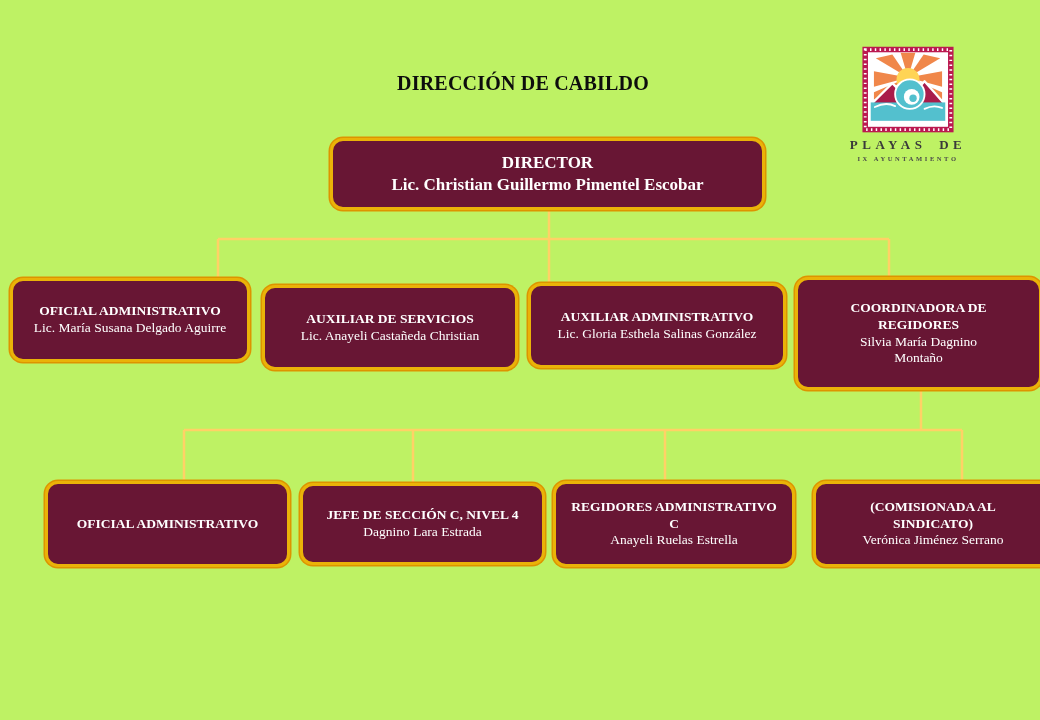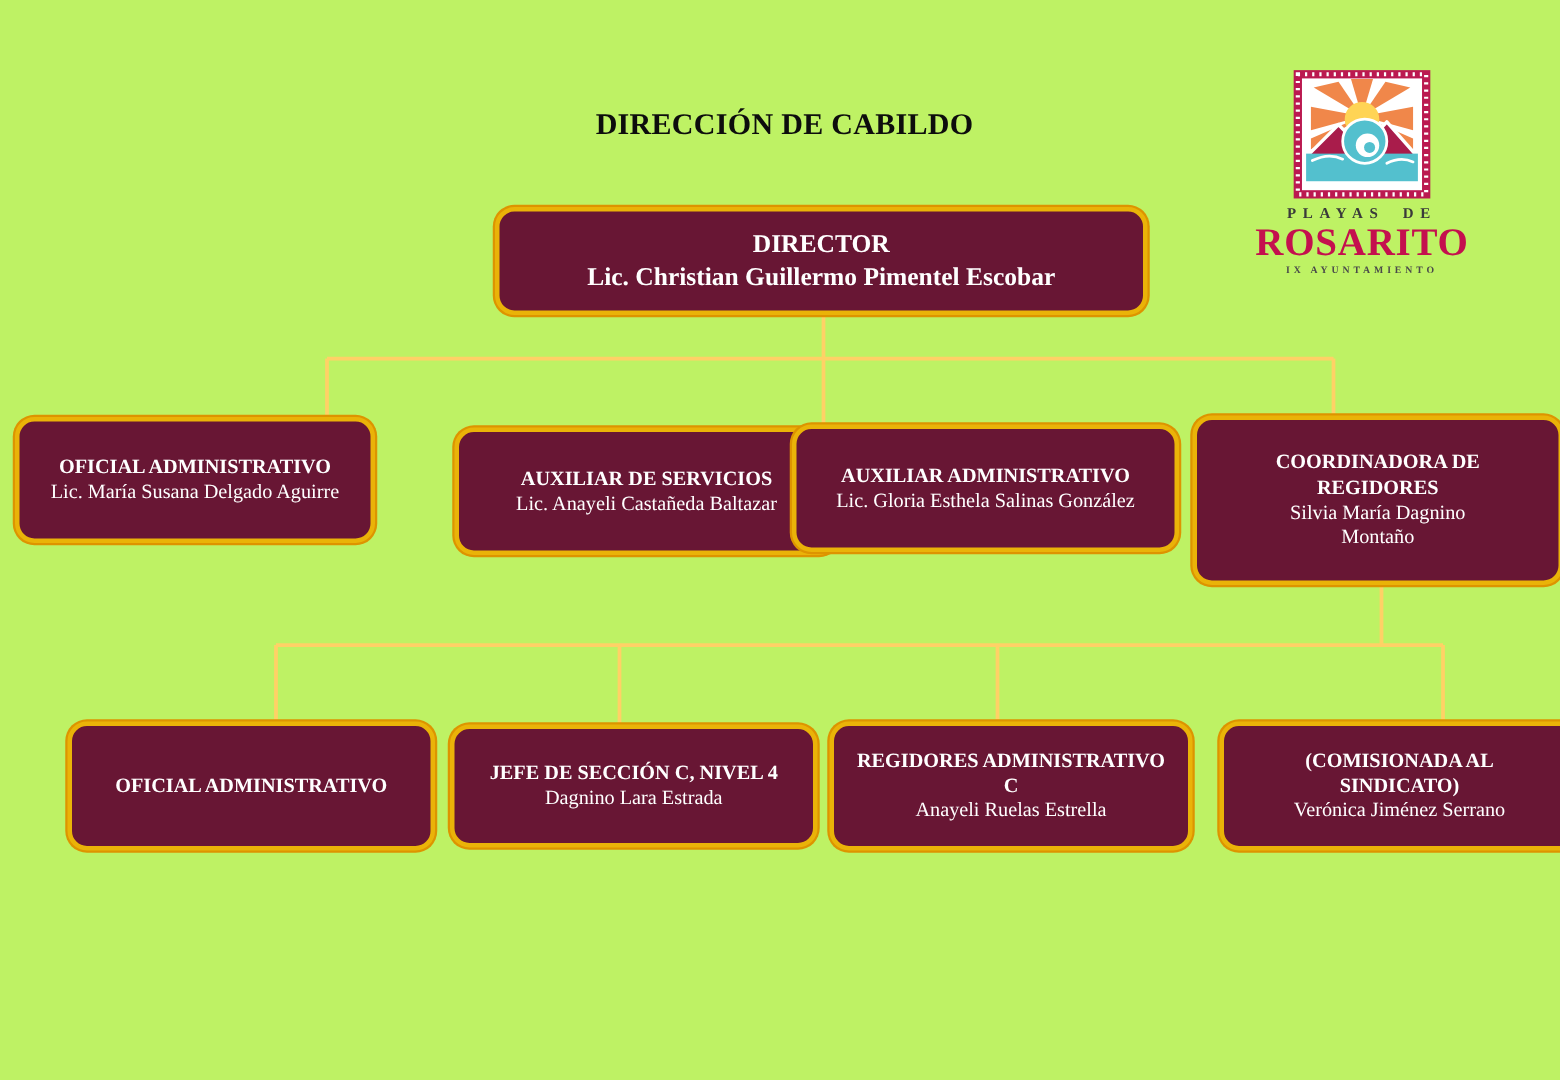--- a/index.html
+++ b/index.html
@@ -20,41 +20,41 @@
     color:#ffffff; display:flex; flex-direction:column;
     justify-content:center; align-items:center; text-align:center;
     padding:4px 8px; box-sizing:border-box;
   }
   .box-title { font-weight:bold; font-size:13.5px; line-height:1.24; }
   .box-name  { font-size:13.5px; line-height:1.24; }
   .director  { left:330px; top:138px; width:435px; height:72px; }
   .director .box-title { font-size:17px; line-height:1.3; }
   .director .box-name  { font-size:17px; font-weight:bold; line-height:1.3; }
   .b1 { left:10px;  top:278px; width:240px; height:84px; }
-  .b2 { left:262px; top:285px; width:256px; height:85px;margin-left:41px; }
+  .b2 { left:262px; top:285px; width:256px; height:85px; }
   .b3 { left:528px; top:283px; width:258px; height:85px; }
   .b4 { left:795px; top:277px; width:247px; height:113px; }
   .b5 { left:45px;  top:481px; width:245px; height:86px; }
   .b6 { left:300px; top:483px; width:245px; height:82px; }
   .b7 { left:553px; top:481px; width:242px; height:86px; }
   .b8 { left:813px; top:481px; width:240px; height:86px; }
   .b1 .box-name  { max-width:195px; }
   .b3 .box-name  { max-width:205px; }
   .b4 .box-title { max-width:180px; }
   .b4 .box-name  { max-width:165px; }
   .b5 .box-name  { max-width:218px; }
   .b7 .box-title { max-width:218px; }
   .b8 .box-title { max-width:190px; }
   .logo {
     position:absolute; left:838px; top:46px; width:140px;
     display:flex; flex-direction:column; align-items:center;
   }
   .logo-stamp { width:92px; height:88px; }
   .logo-line1 {
-    margin-top:3px; font-size:10px; font-weight:bold; color:#3a3a3a;
+    margin-top:3px; font-size:13px; font-weight:bold; color:#3a3a3a;
     letter-spacing:4.5px; word-spacing:5px; white-space:nowrap;
   }
   .logo-name {
     font-size:26px; font-weight:bold; color:#C4104E; line-height:1.05;
     letter-spacing:0.5px; white-space:nowrap;
   }
   .logo-line2 {
     font-size:6.5px; font-weight:bold; color:#4a4a4a;
     letter-spacing:2.6px; white-space:nowrap; margin-top:2px;
   }
@@ -86,21 +86,21 @@
     <div class="box-name">Lic. Christian Guillermo Pimentel Escobar</div>
   </div>
 
   <div class="org-box b1">
     <div class="box-title">OFICIAL ADMINISTRATIVO</div>
     <div class="box-name">Lic. María Susana Delgado Aguirre</div>
   </div>
 
   <div class="org-box b2">
     <div class="box-title">AUXILIAR DE SERVICIOS</div>
-    <div class="box-name">Lic. Anayeli Castañeda Baltazar</div>
+    <div class="box-name">Lic. Anayeli Castañeda Christian</div>
   </div>
 
   <div class="org-box b3">
     <div class="box-title">AUXILIAR ADMINISTRATIVO</div>
     <div class="box-name">Lic. Gloria Esthela Salinas González</div>
   </div>
 
   <div class="org-box b4">
     <div class="box-title">COORDINADORA DE REGIDORES</div>
     <div class="box-name">Silvia María Dagnino Montaño</div>
@@ -144,17 +144,16 @@
         <polygon points="45,63 68,38 90,63"></polygon>
       </g>
       <rect x="9.5" y="61" width="81" height="20" fill="#53C0CE"></rect>
       <circle cx="52" cy="52" r="16" fill="#53C0CE" stroke="#ffffff" stroke-width="2"></circle>
       <circle cx="54" cy="55" r="8.5" fill="#ffffff"></circle>
       <circle cx="55.5" cy="56.5" r="4" fill="#53C0CE"></circle>
       <path d="M14 66 Q26 60 36 65" fill="none" stroke="#ffffff" stroke-width="2" stroke-linecap="round"></path>
       <path d="M68 68 Q78 63 87 67" fill="none" stroke="#ffffff" stroke-width="2" stroke-linecap="round"></path>
     </svg>
     <div class="logo-line1">PLAYAS DE</div>
-    <div class="logo-name">ROSARITO</div>
     <div class="logo-line2">IX AYUNTAMIENTO</div>
   </div>
 
 </div>
 
 </body></html>

